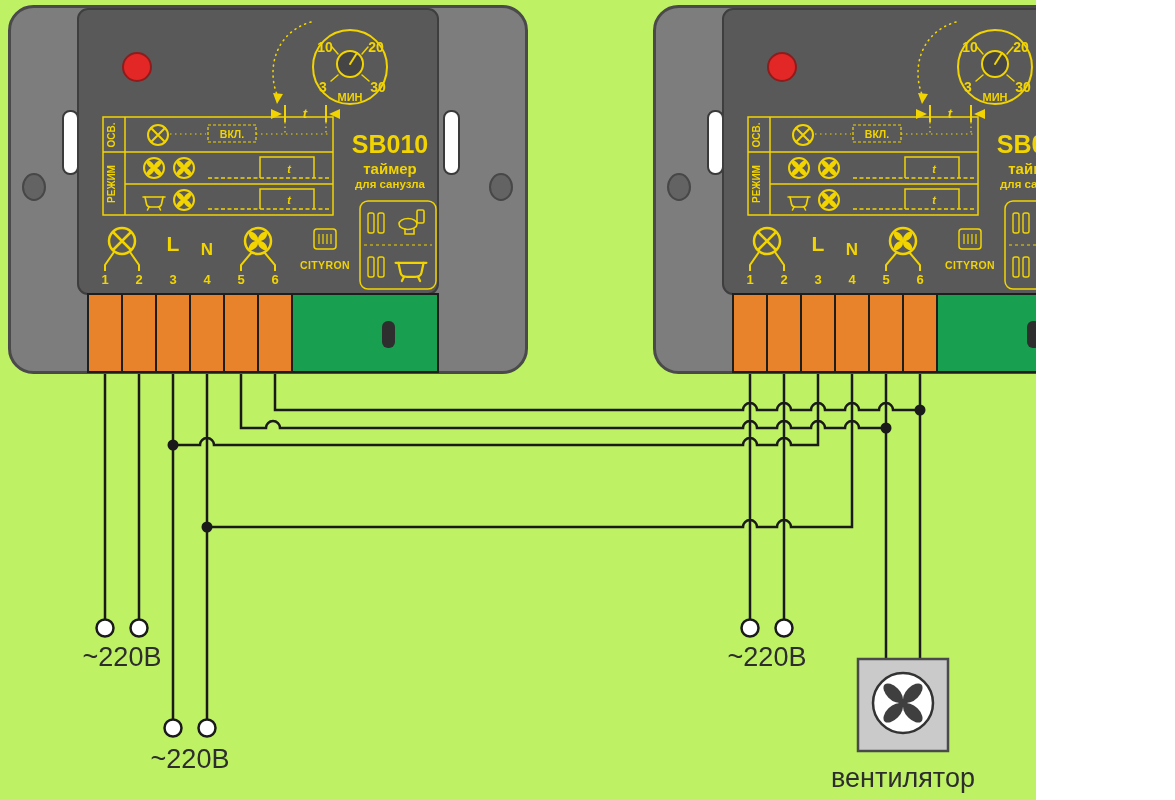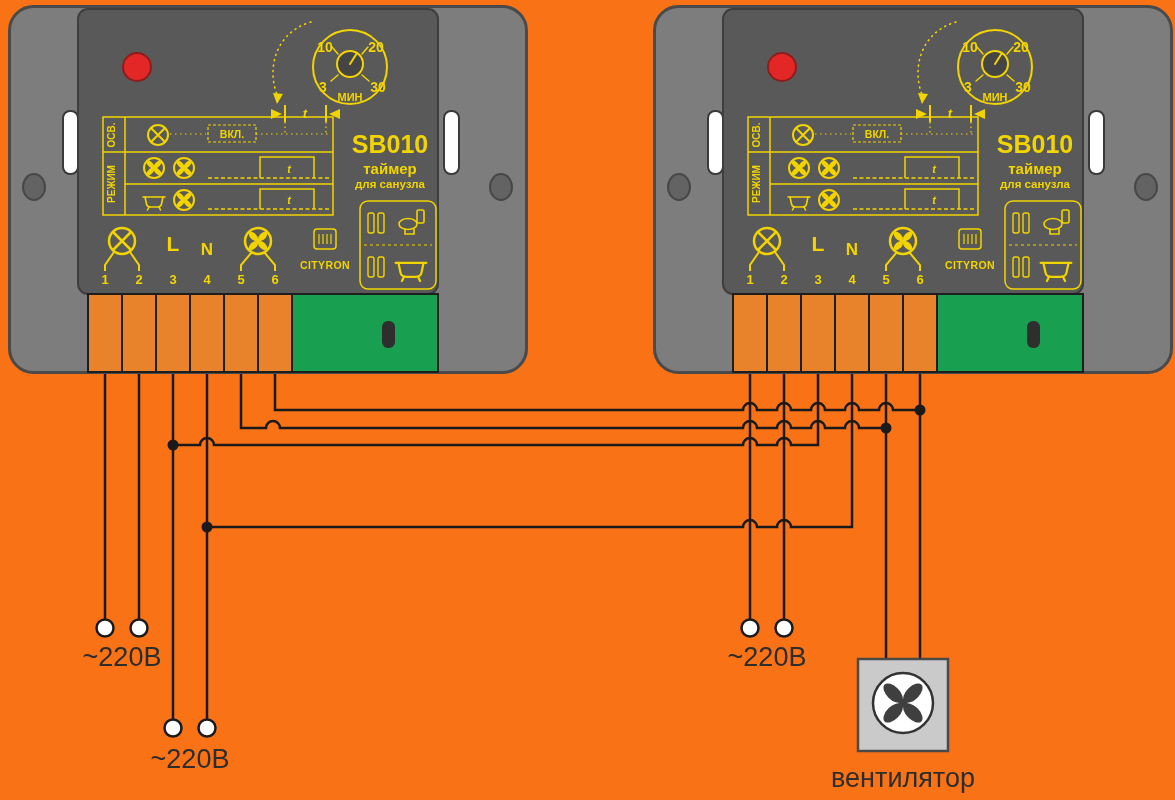--- a/index.html
+++ b/index.html
@@ -1,16 +1,16 @@
 <!DOCTYPE html>
 <html><head>
 <meta charset="utf-8">
 <style>
   html,body{margin:0;padding:0;background:#ffffff;}
-  .stage{position:relative;width:1175px;height:800px;background:#f97316;overflow:hidden;}
+  .stage{position:relative;width:1036px;height:800px;background:#bef264;overflow:hidden;}
   svg{display:block;}
   text{font-family:"Liberation Sans","DejaVu Sans",sans-serif;}
   .yt{fill:#f2d400;font-weight:bold;}
   .wl{fill:#2d2d2d;font-weight:normal;}
   .tsym{fill:#f2d400;font-weight:bold;font-style:italic;}
 </style>
 </head>
 <body>
 
 <div class="stage">

